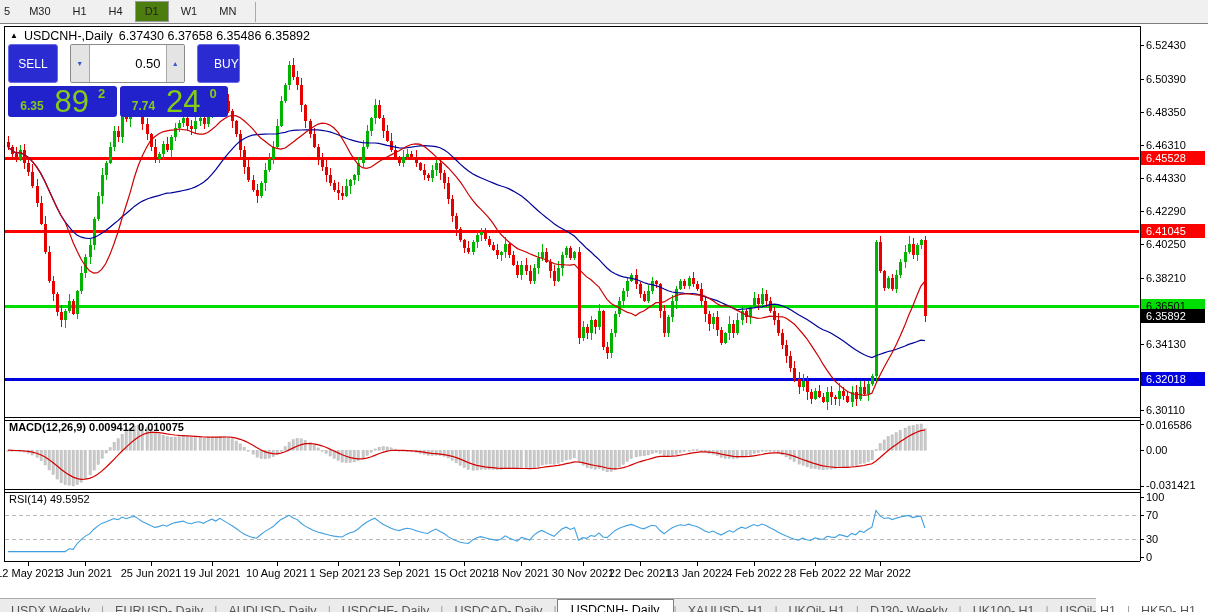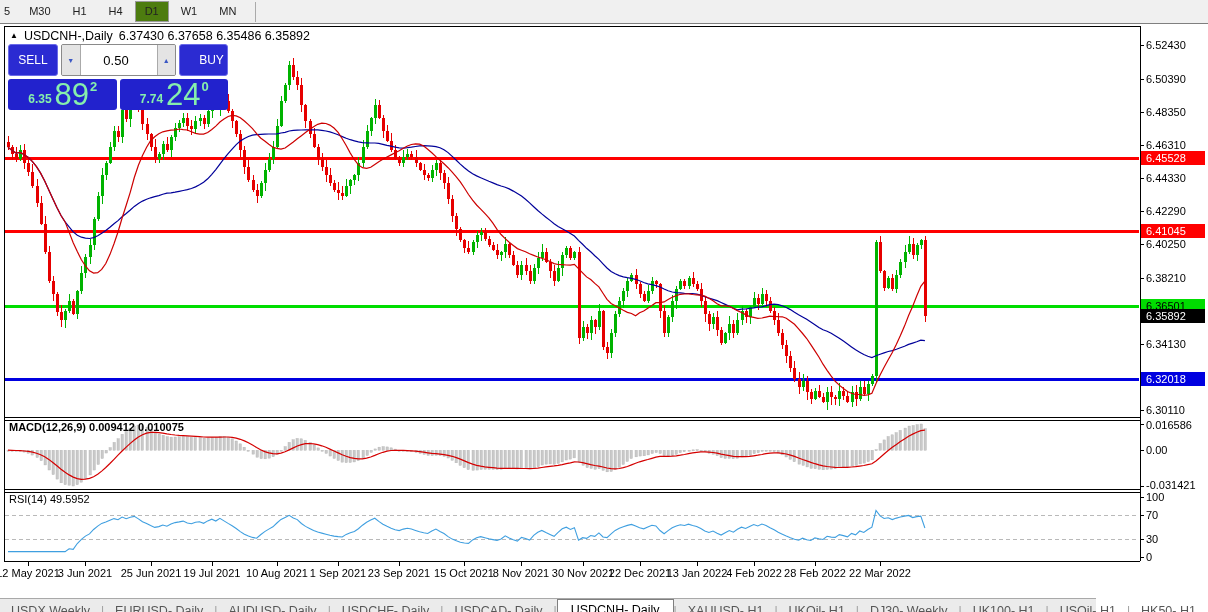--- a/index.html
+++ b/index.html
@@ -12,35 +12,35 @@
           background:transparent;cursor:default;line-height:13px;}
   .tf-btn.first{padding-left:2px;padding-right:6px;}
   .tf-btn.active{background:#4d7c0f;border:1px solid #9a9a9a;}
   .tb-sep{width:1px;height:20px;background:#aaa;margin-left:8px;}
   
   #chart-title{position:absolute;left:10px;top:29px;font-size:12.5px;color:#000;z-index:4;
                display:flex;align-items:center;gap:6px;white-space:nowrap;}
   #chart-title .tri{font-size:8px;position:relative;top:-1px;}
   
   #trade-panel{position:absolute;left:8px;top:44px;width:220px;z-index:4;}
-  #tp-row1{display:flex;height:32px;gap:3px;}
+  #tp-row1{display:flex;height:39px;gap:12px;}
   .tp-btn{background:#2b2bd2;border:1px solid #6a6ae8;border-radius:3px;color:#fff;
           font-size:12px;display:flex;align-items:center;justify-content:center;flex:0 0 auto;cursor:pointer;}
   #sell-btn{width:48px;}
   #buy-btn{flex:1;padding-left:16px;}
   #vol-stepper{flex:0 0 auto;width:113px;background:#d9d9d9;border:1px solid #8a8a8a;border-radius:2px;
                display:flex;align-items:stretch;overflow:hidden;}
   .step-btn{width:19px;background:#e4e4e4;border:0;display:flex;align-items:center;justify-content:center;
             color:#3a57c4;font-size:7px;cursor:pointer;padding:0;}
   #vol-input{width:71px;border:0;border-left:1px solid #aaa;border-right:1px solid #aaa;
-             font-size:13px;text-align:center;padding:0 5px 0 0;color:#000;outline:none;
+             font-size:13px;text-align:right;padding:0 5px 0 0;color:#000;outline:none;
              font-family:"Liberation Sans",sans-serif;}
   #tp-row2{display:flex;height:31px;gap:3px;margin-top:3px;}
-  .px-box{flex:1;background:#2222cd;border-radius:3px;color:#86efac;display:flex;align-items:center;
-          justify-content:center;cursor:pointer;}
+  .px-box{flex:1;background:#2222cd;border-radius:3px;color:#84cc16;display:flex;align-items:center;
+          justify-content:center;cursor:pointer;gap:8px;}
   .px-small{font-size:12px;font-weight:bold;margin-right:3px;position:relative;top:4px;}
   .px-big{font-size:31px;font-weight:normal;line-height:26px;}
   .px-sup{font-size:13px;font-weight:bold;position:relative;top:-8px;left:1px;}
   
   .pane-label{position:absolute;left:9px;font-size:11px;color:#000;z-index:4;white-space:nowrap;}
   
   #tabbar{position:absolute;left:0;top:584px;width:1096px;height:24px;background:#ebebeb;
           border-top:1px solid #a9a9a9;display:flex;align-items:center;z-index:5;font-size:12.5px;margin-top:14px;}
   .tab{color:#565656;padding:3px 11px;white-space:nowrap;cursor:pointer;}
   .tab.active{background:#fff;color:#000;border:1px solid #7f7f7f;border-bottom:1px solid #fff;

